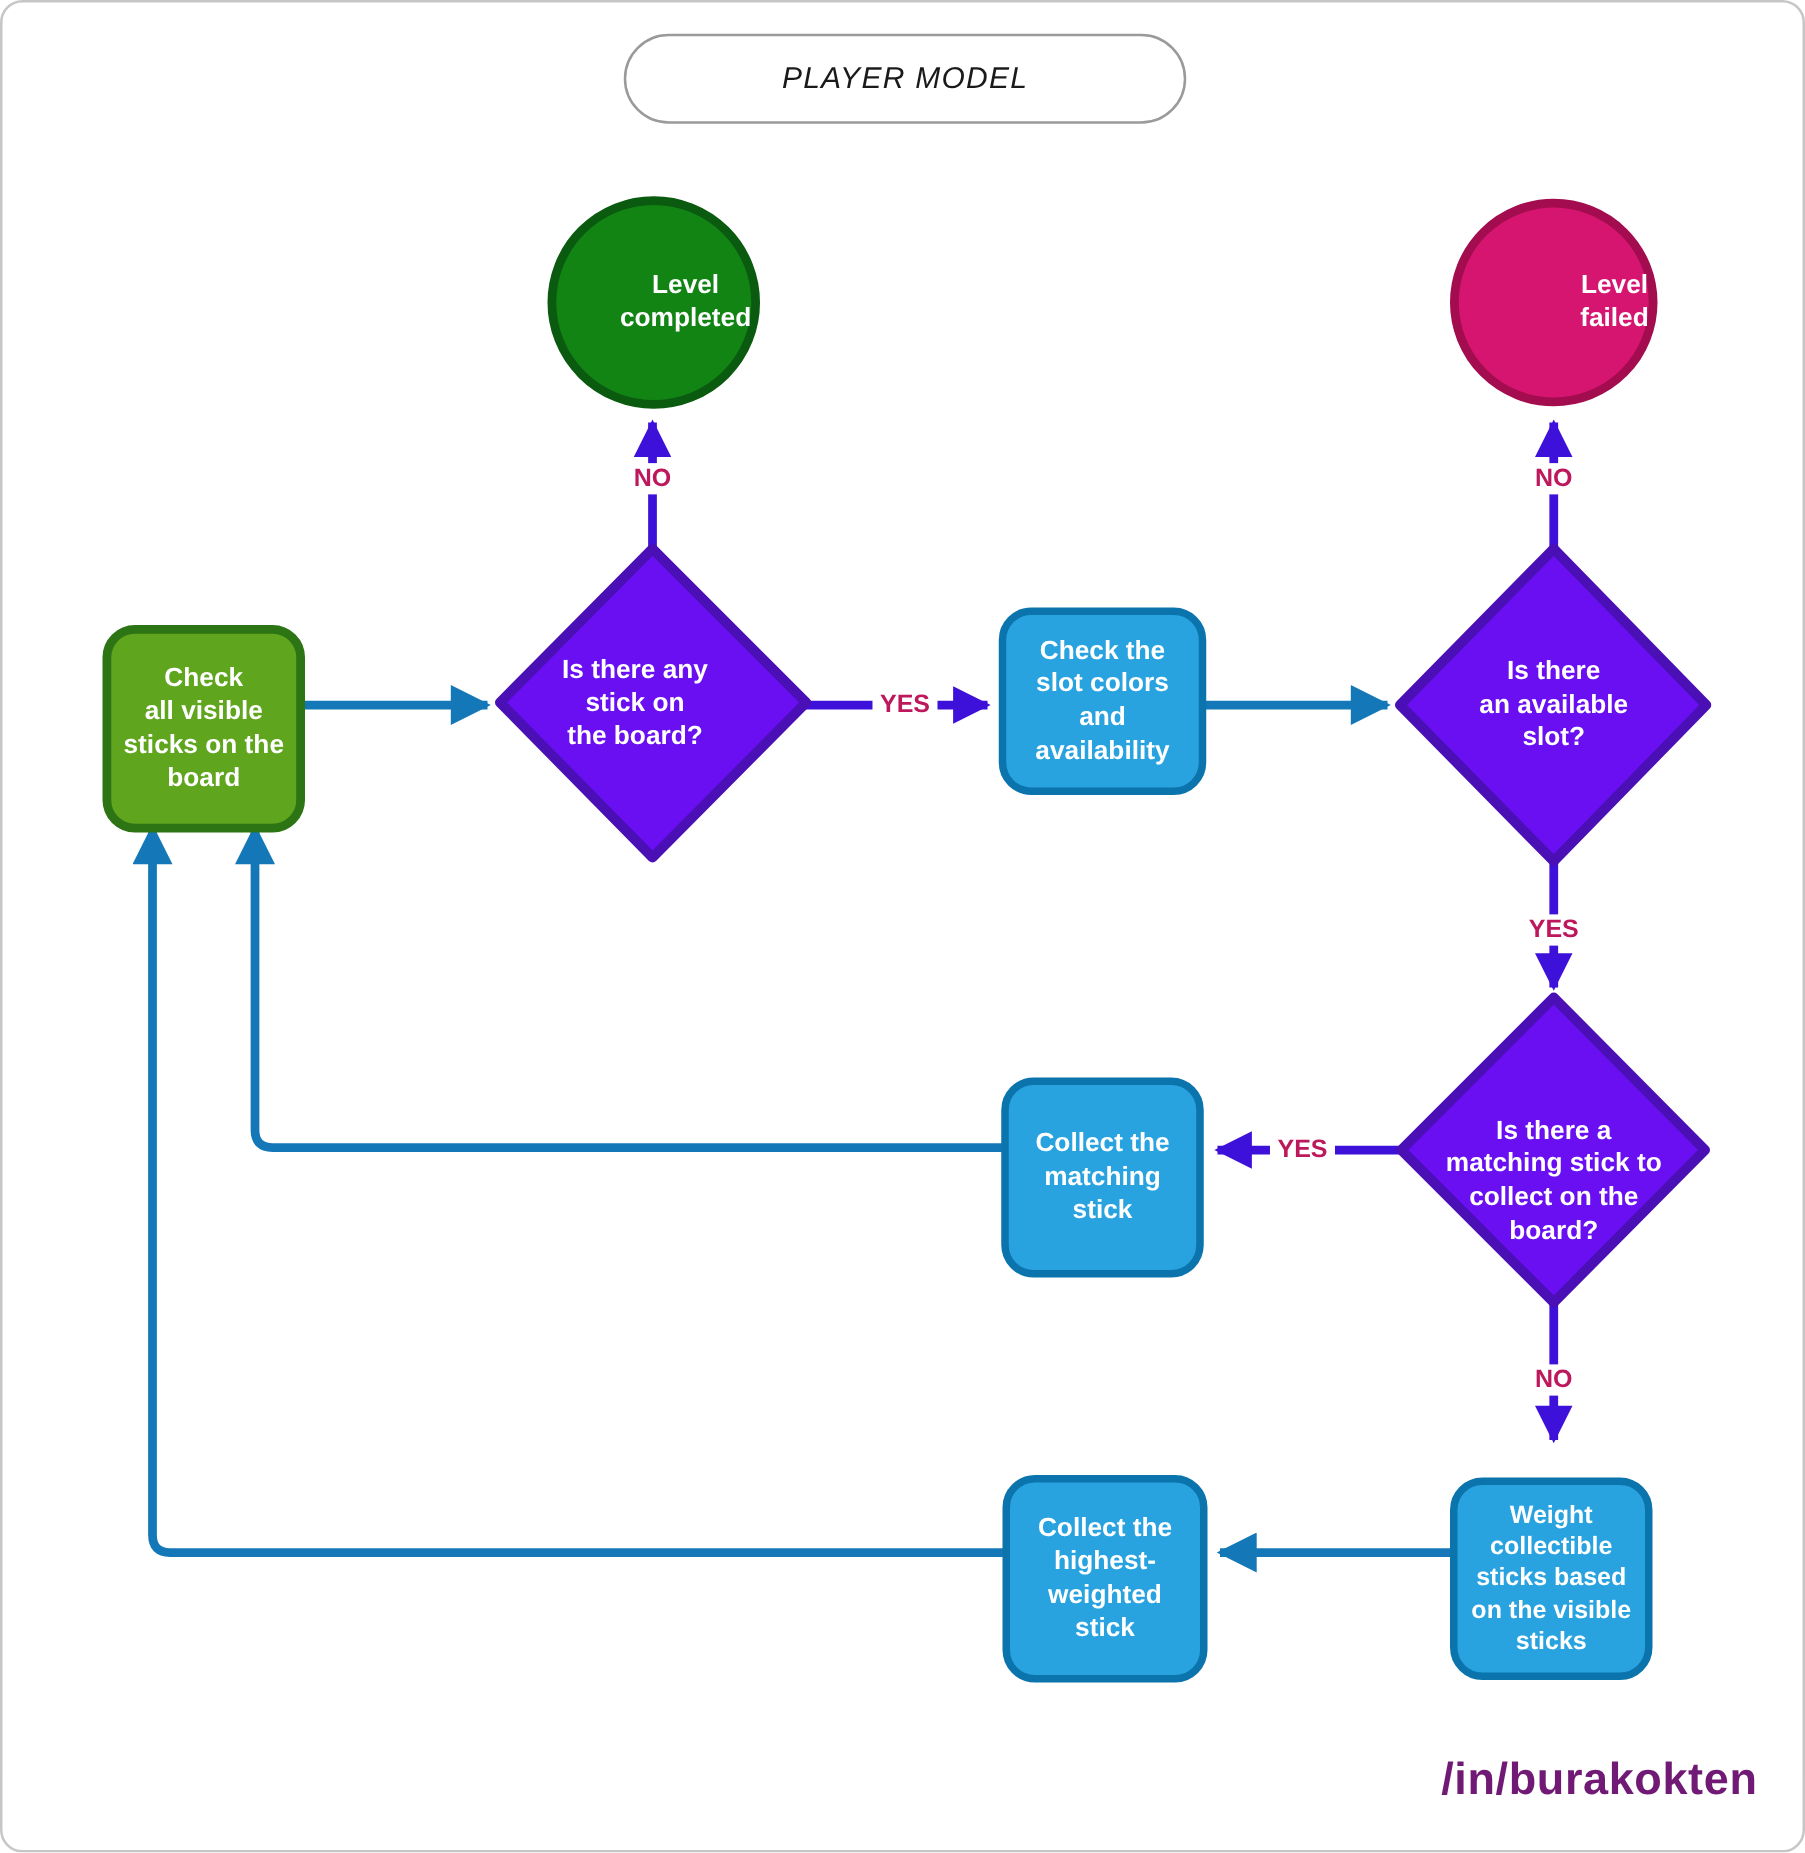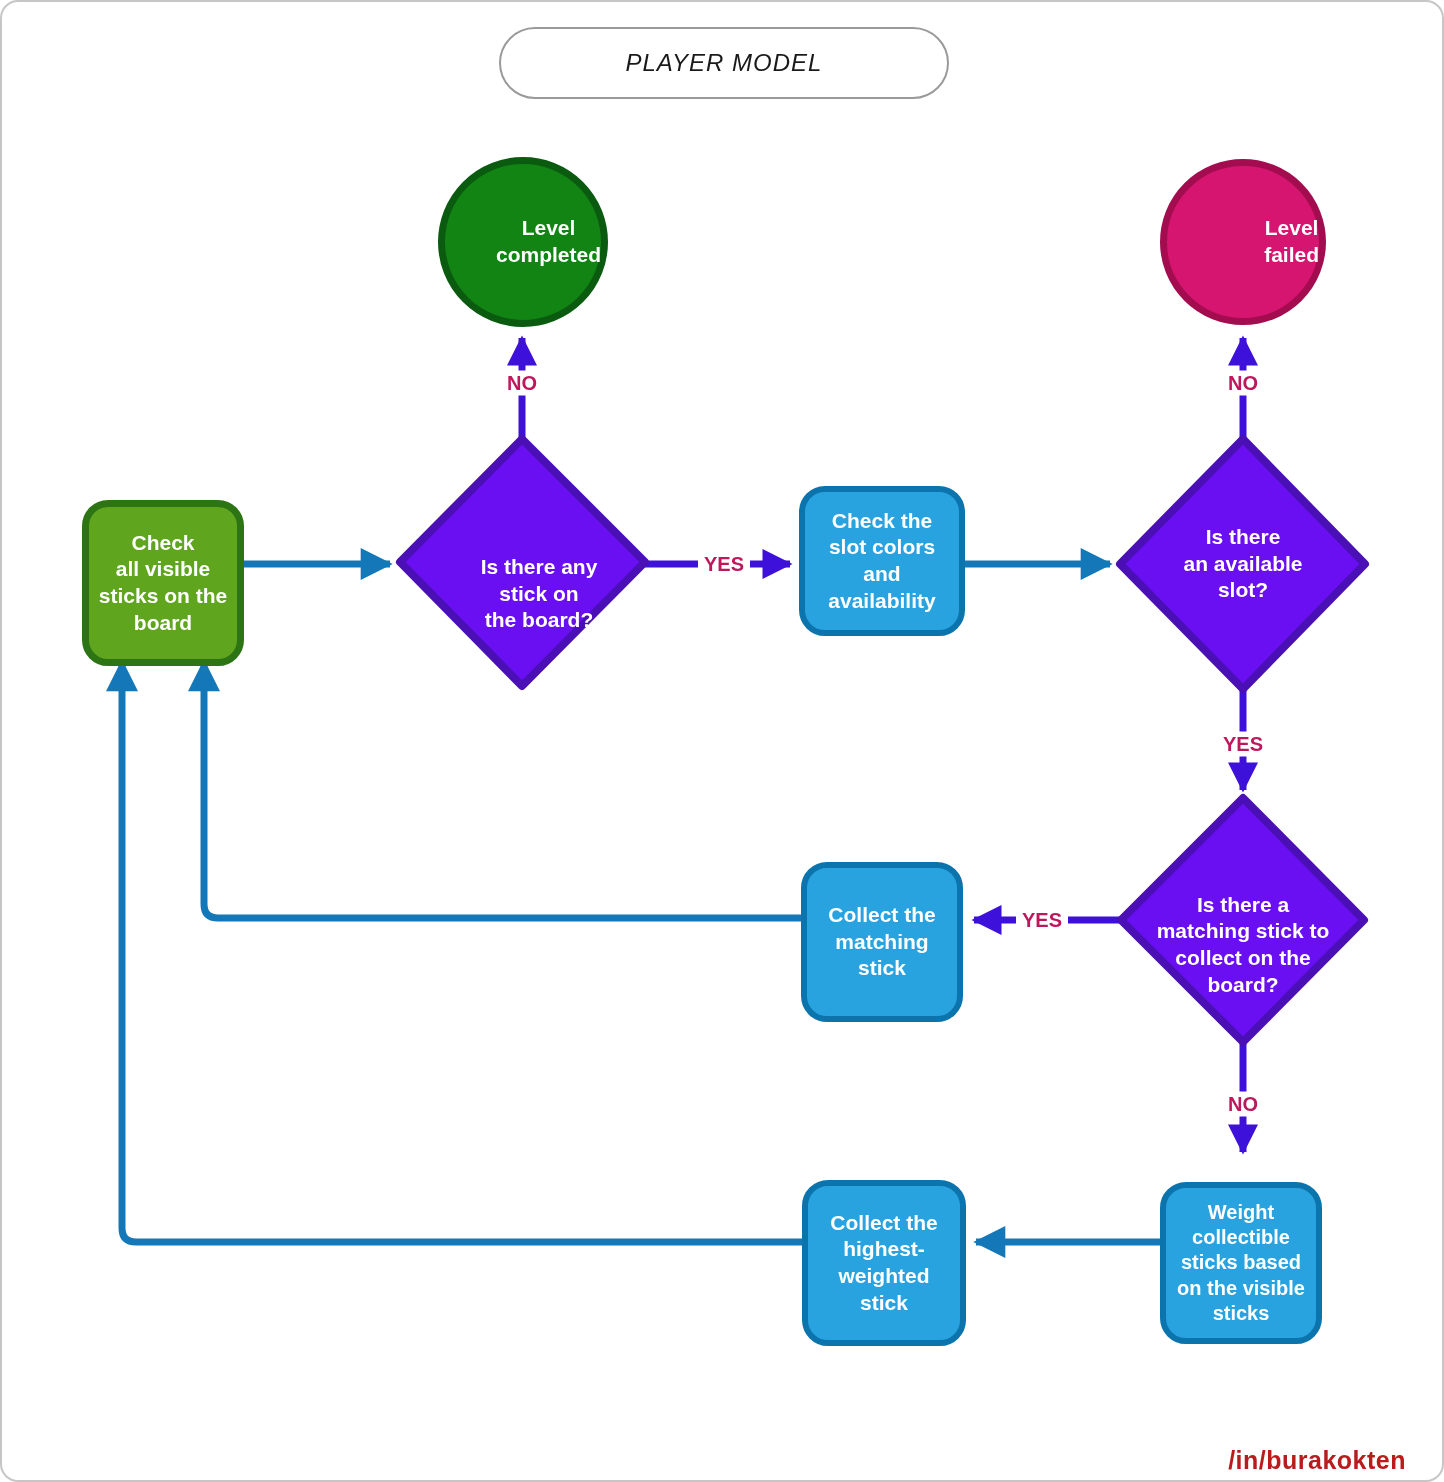--- a/index.html
+++ b/index.html
@@ -37,37 +37,37 @@
     background:#5fa51e; border:7px solid #2c7414;
   }
   .rect-blue{ background:#29a3df; border:6px solid #0b74ad; }
   .rect-slots   { left:797px;  top:464px;  width:154px; height:138px; }
   .rect-matching{ left:799px;  top:840px;  width:150px; height:148px; }
   .rect-weight  { left:1158px; top:1160px; width:150px; height:150px; }
   .rect-highest { left:800px;  top:1158px; width:152px; height:154px; }
   .diamond-text{
     display:flex; align-items:center; justify-content:center;
   }
-  .dt1{ left:437px;  top:490px; width:200px; height:142px;align-items:flex-end; }
+  .dt1{ left:406px;  top:490px; width:200px; height:142px; }
   .dt2{ left:1141px; top:492px; width:200px; height:140px; }
   .dt3{ left:1126px; top:871px; width:230px; height:144px; }
   .edge-label{
     transform:translate(-50%,-50%);
     background:#ffffff; padding:1px 6px;
     color:#be185d; font-weight:bold; font-size:20px; z-index:3;
   }
   .title-pill{
     left:497px; top:25px; width:450px; height:72px;
     border:2px solid #9a9a9a; border-radius:40px; box-sizing:border-box;
     display:flex; align-items:center; justify-content:center;
     font-style:italic; font-size:24px; color:#1a1a1a; letter-spacing:1px;
   }
   .signature{
-    right:36px; top:1444px;
-    color:#b91c1c; font-weight:bold; font-size:25px; letter-spacing:0.5px;
+    right:36px; top:1400px;
+    color:#701a75; font-weight:bold; font-size:36px; letter-spacing:0.5px;
   }
 </style>
 </head>
 <body>
 
 <div class="canvas">
 
   <svg class="svg-layer" width="1444" height="1482" viewBox="0 0 1444 1482">
     <defs>
       <marker id="head-blue" viewBox="0 0 12 12" refX="11" refY="6" markerWidth="40" markerHeight="32" markerUnits="userSpaceOnUse" orient="auto">

